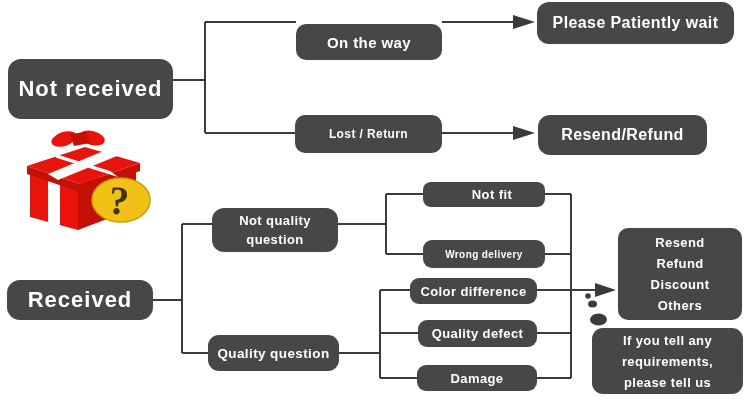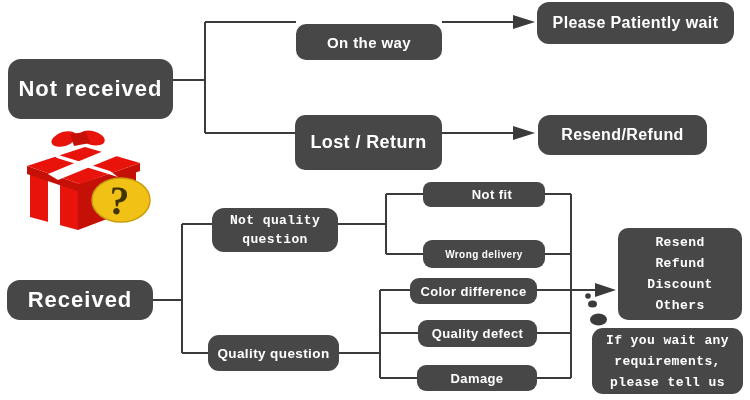--- a/index.html
+++ b/index.html
@@ -15,25 +15,25 @@
   .g-red-dark{fill:var(--gift-red-dark,#c51007);}
   .g-white{fill:#ffffff;}
   .g-yellow{fill:var(--gift-yellow,#f2c116);stroke:var(--gift-yellow-edge,#c79e0b);stroke-width:1.5;}
   .g-q{fill:var(--gift-question,#403400);font:bold 40px "Liberation Serif","DejaVu Serif",serif;}
   .node{
     position:absolute;display:flex;flex-direction:column;justify-content:center;align-items:center;
     background:var(--node-bg,#474747);color:var(--node-text,#fff);
     font-weight:bold;text-align:center;box-sizing:border-box;
     letter-spacing:0.4px;
   }
-  .node .l{display:block;font-family:Liberation Mono, monospace;}
+  .node .l{display:block;}
   #n-notrec   {left:8px;  top:59px;  width:165px;height:60px;border-radius:13px;font-size:22px;letter-spacing:1px;}
   #n-ontheway {left:296px;top:4px;   width:146px;height:36px;border-radius:10px;font-size:15px;margin-top:20px;}
   #n-wait     {left:537px;top:2px;   width:197px;height:42px;border-radius:12px;font-size:16px;}
-  #n-lost     {left:295px;top:115px; width:147px;height:55px;border-radius:10px;font-size:18px;}
+  #n-lost     {left:295px;top:115px; width:147px;height:38px;border-radius:10px;font-size:12px;}
   #n-resend   {left:538px;top:115px; width:169px;height:40px;border-radius:12px;font-size:16px;}
   #n-received {left:7px;  top:280px; width:146px;height:40px;border-radius:13px;font-size:22px;letter-spacing:1px;}
   #n-notqq    {left:212px;top:208px; width:126px;height:44px;border-radius:12px;font-size:13px;line-height:19px;}
   #n-qq       {left:208px;top:335px; width:131px;height:36px;border-radius:11px;font-size:13.5px;}
   #n-notfit   {left:423px;top:182px; width:122px;height:25px;border-radius:8px; font-size:13px;padding-left:16px;}
   #n-wrong    {left:423px;top:240px; width:122px;height:28px;border-radius:9px; font-size:10px;}
   #n-colordif {left:410px;top:278px; width:127px;height:26px;border-radius:9px; font-size:13px;}
   #n-qdefect  {left:418px;top:320px; width:119px;height:27px;border-radius:9px; font-size:13px;}
   #n-damage   {left:417px;top:365px; width:120px;height:26px;border-radius:9px; font-size:13px;}
   #n-outcomes {left:618px;top:228px; width:124px;height:92px;border-radius:10px;font-size:13px;line-height:21px;}
@@ -111,18 +111,18 @@
   <div class="node" id="n-damage">Damage</div>
 
   <div class="node" id="n-outcomes">
     <span class="l">Resend</span>
     <span class="l">Refund</span>
     <span class="l">Discount</span>
     <span class="l">Others</span>
   </div>
 
   <div class="node" id="n-require">
-    <span class="l">If you wait any</span>
+    <span class="l">If you tell any</span>
     <span class="l">requirements,</span>
     <span class="l">please tell us</span>
   </div>
 
 </div>
 
 </body></html>

